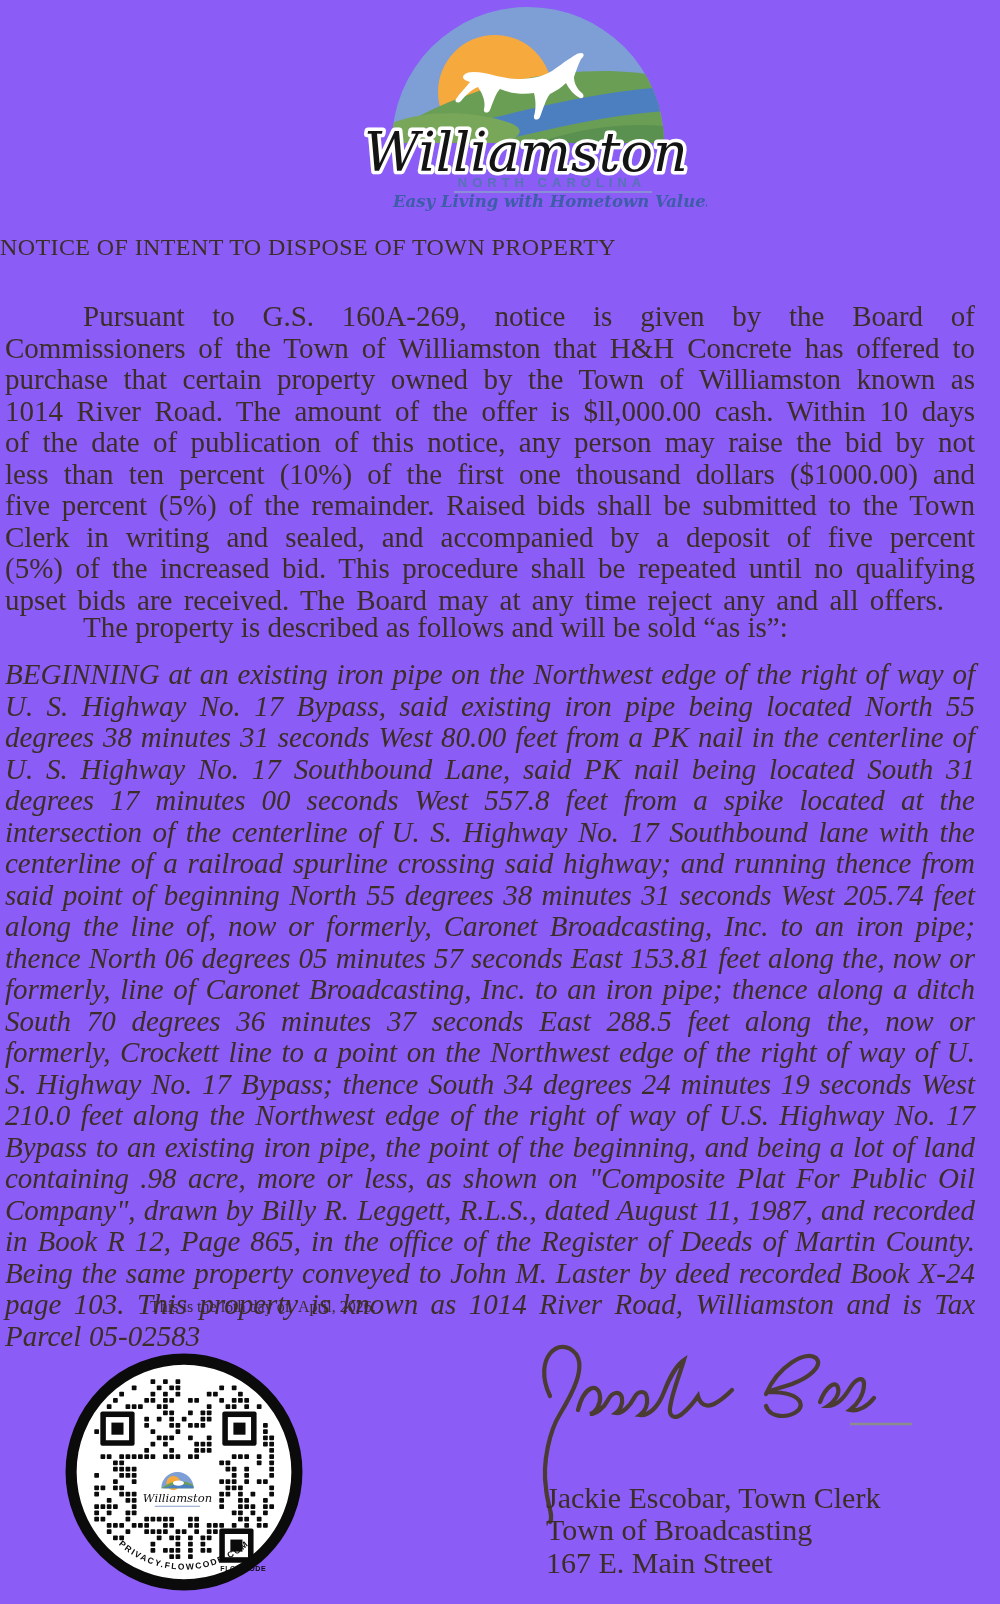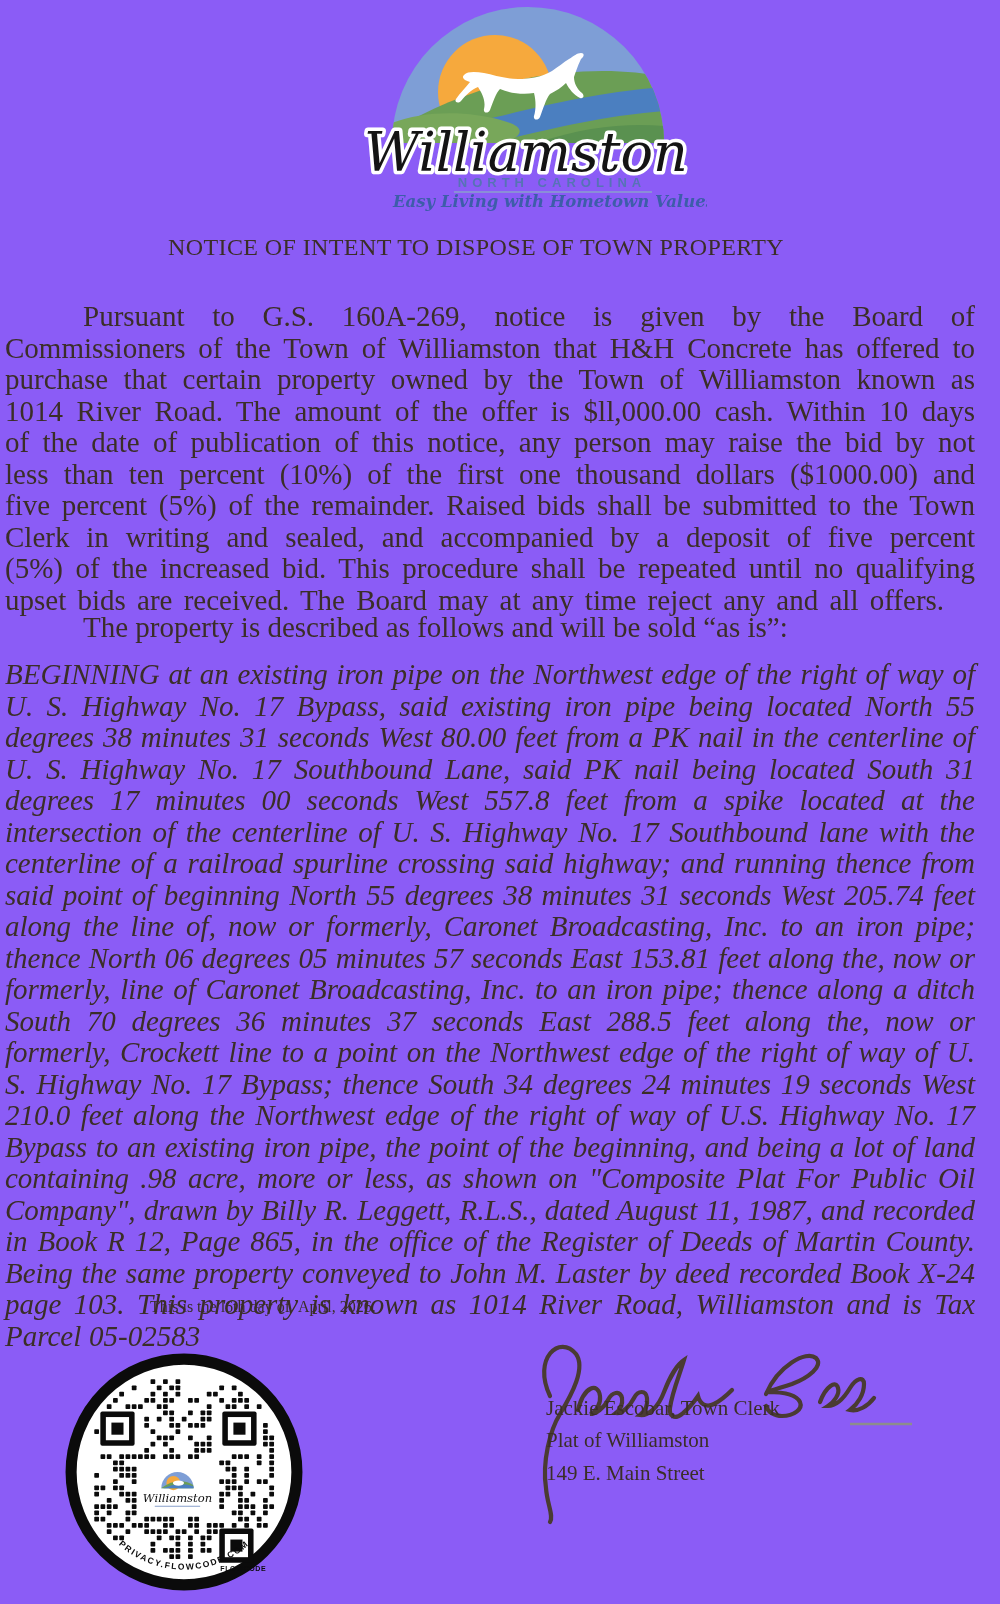--- a/index.html
+++ b/index.html
@@ -4,40 +4,40 @@
 <style>
   html,body{margin:0;padding:0;background:#ffffff;}
   .page{position:relative;width:1000px;height:1604px;background:#8b5cf6;overflow:hidden;
         font-family:"Liberation Serif", serif;color:#3b2e28;}
 
   
   .logo-wrap{position:absolute;left:362px;top:3px;width:345px;height:208px;}
   .logo-wrap svg{display:block;width:100%;height:100%;}
 
   
-  .title{position:absolute;top:234px;left:0;width:952px;text-align:center;
+  .title{position:absolute;top:234px;left:0;width:952px;text-align:left;
          font-size:24px;letter-spacing:.4px;white-space:nowrap;}
   .para{position:absolute;left:5px;width:970px;font-size:29px;line-height:31.5px;
         text-align:justify;}
   .p1{top:301px;text-indent:78px;word-spacing:4px;}
   .prop-intro{top:612px;padding-left:78px;text-align:left;}
   .legal{top:659px;word-spacing:.5px;font-style:italic;}
   .date-line{position:absolute;top:1298px;left:150px;font-size:16px;}
 
   
   .qr-wrap{position:absolute;left:60px;top:1346px;width:248px;height:252px;}
   .qr-wrap svg{display:block;width:100%;height:100%;}
   .qr-flow{font-family:"Liberation Sans",sans-serif;font-weight:bold;font-size:7px;letter-spacing:.6px;fill:#0b0b0b;}
   .qr-url{font-family:"Liberation Sans",sans-serif;font-weight:bold;font-size:8.5px;letter-spacing:1.6px;fill:#0b0b0b;}
   .qr-script{font-family:"DejaVu Serif",serif;font-style:italic;font-size:11.5px;fill:#111;}
 
   
   .sig-wrap{position:absolute;left:520px;top:1330px;width:400px;height:200px;}
   .sig-wrap svg{display:block;width:100%;height:100%;}
-  .contact{position:absolute;left:546px;top:1392px;font-size:21px;line-height:32.4px;}
+  .contact{position:absolute;left:546px;top:1482px;font-size:30px;line-height:32.4px;}
   .contact div{white-space:pre;}
 
   
   .lg-script{font-family:"DejaVu Serif",serif;font-style:italic;font-size:54px;fill:#141414;
              paint-order:stroke;stroke:#ffffff;stroke-width:7px;stroke-linejoin:round;}
   .lg-state{font-family:"Liberation Sans",sans-serif;font-weight:bold;font-size:13px;
             letter-spacing:5px;fill:#5673b5;}
   .lg-tag{font-family:"DejaVu Serif",serif;font-style:italic;font-weight:bold;
           font-size:16.5px;fill:#3d5da9;}
 </style>
@@ -359,17 +359,17 @@
         <path d="M58,80 C64,56 78,52 80,66 C81,74 76,82 70,84 C76,84 84,78 88,70 C92,62 100,60 102,68 C103,74 100,80 96,83 C102,84 110,76 114,68 C118,60 126,60 127,68 C128,76 124,82 120,85 C128,86 138,78 144,62 C150,46 158,34 164,30 C160,44 152,62 150,78 C149,86 154,90 162,84 C168,79 174,72 178,66 C180,74 186,78 194,74 C202,70 208,64 212,60"></path>
         <path d="M246,64 C258,36 286,20 296,28 C304,36 288,48 272,54 C260,58 252,60 248,62 C262,62 276,64 280,72 C283,79 274,86 262,86 C254,86 248,82 246,76"></path>
         <path d="M300,72 C306,56 316,50 318,58 C320,64 314,72 308,76 C316,76 324,68 330,58 C336,48 344,46 344,54 C344,64 338,74 330,80 C338,82 348,76 354,68"></path>
       </g>
       <path d="M330,94 L392,94" stroke="#8d8d8d" stroke-width="2.5" fill="none"></path>
     </svg>
   </div>
 
   <div class="contact">
     <div>Jackie Escobar, Town Clerk</div>
-    <div>Plat of Williamston</div>
-    <div>149 E. Main Street</div>
+    <div>Town of Broadcasting</div>
+    <div>167 E. Main Street</div>
   </div>
 
 </div>
 
 </body></html>

